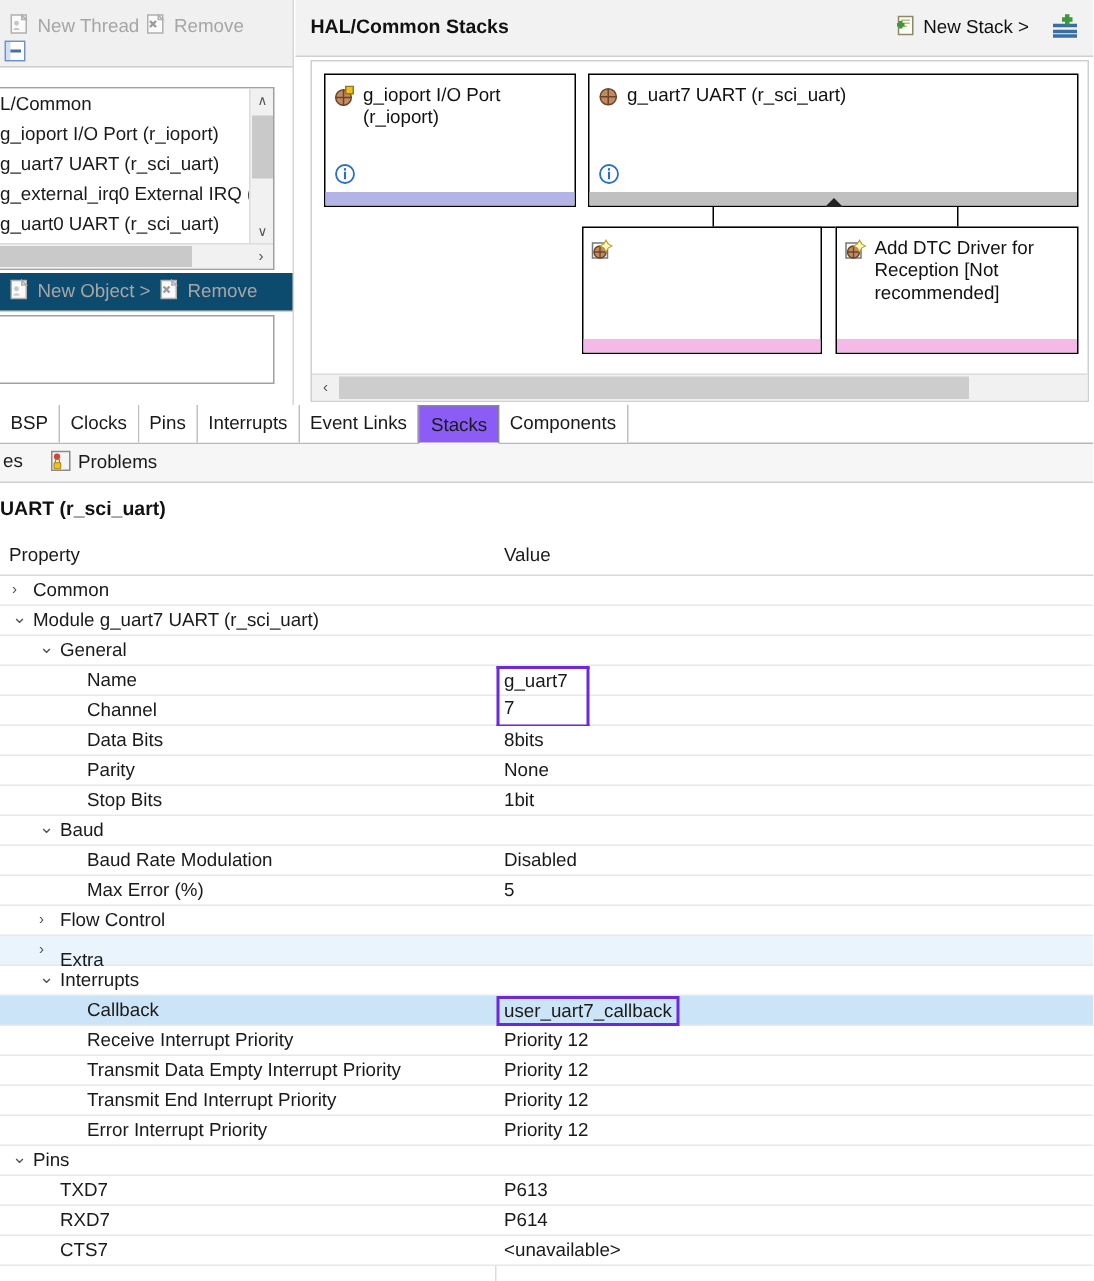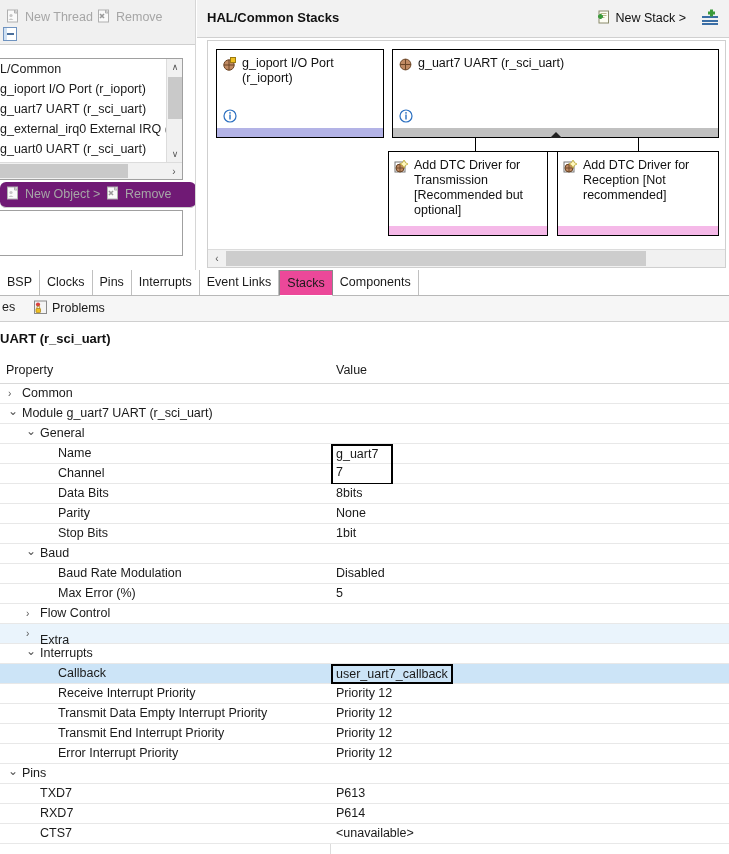--- a/index.html
+++ b/index.html
@@ -60,21 +60,21 @@
   .tl-vthumb { position:absolute; left:1px; top:18px; width:14px; height:42px; background:#c9c9c9; }
   .tl-hscroll {
     position: absolute; left: 0; right: 0; bottom: 0; height: 17px;
     background: #f1f1f1; border-top: 1px solid #dcdcdc;
   }
   .tl-hthumb { position:absolute; left:0; top:1px; width:130px; height:14px; background:#c9c9c9; }
   .tl-harrow { position:absolute; right:0; top:0; width:16px; height:16px; display:flex; align-items:center; justify-content:center; color:#555; font-size:10px;}
 
   .obj-toolbar {
     position: absolute; left: 0; top: 182px; width: 196px; height: 26px;
-    background: #701a75; border-bottom: 1px solid #cfcfcf; border-radius: 6px;
+    background: #0c4a6e; border-bottom: 1px solid #cfcfcf;
   }
   .obj-box {
     position: absolute; left: -3px; top: 210px; width: 186px; height: 46px;
     border: 1px solid #a0a0a0; background: #ffffff;
   }
   .left-divider { position:absolute; left:195px; top:0; width:1px; height:270px; background:#d6d6d6; }
 
   
   .stacks-panel { position: absolute; left: 197px; top: 0; width: 532px; height: 270px; background:#ffffff; }
   .stacks-head {
@@ -117,21 +117,21 @@
   
   .tabrow {
     position:absolute; left:0; top:270px; width:729px; height:26px;
     background:#ffffff; border-bottom:1px solid #b8b8b8;
   }
   .tab {
     position:relative; float:left; height:25px; line-height:25px; padding:0 7px;
     font-size:12.5px; color:#1a1a1a; border-right:1px solid #c0c0c0; background:#ffffff;
     white-space:nowrap;
   }
-  .tab.active { border:1px solid #8a8a8a; border-bottom:1px solid #ffffff; height:26px; background:#ec4899;text-align:center; }
+  .tab.active { border:1px solid #8a8a8a; border-bottom:1px solid #ffffff; height:26px; background:#8b5cf6;text-align:center; }
 
   
   .viewtabs {
     position:absolute; left:0; top:296px; width:729px; height:26px; background:#f6f6f6;
     border-bottom:1px solid #cfcfcf;
   }
   .vt-item { position:absolute; top:4px; display:flex; align-items:center; gap:4px; font-size:12.5px; color:#1a1a1a; }
 
   
   .props-title {
@@ -151,21 +151,21 @@
   }
   .prow.sel { background:#cce4f7;padding-left:27px; }
   .prow.alt { background:#eaf4fc; }
   .prow .pname {
     position:absolute; top:2px; font-size:12.5px; color:#1a1a1a; white-space:nowrap;
   }
   .prow .pval {
     position:absolute; left:336px; top:2px; font-size:12.5px; color:#1a1a1a; white-space:nowrap;
   }
   .prow .pval.hl {
-    border:2px solid #000000; padding:0 3px; top:0px; left:331px; height:20px; line-height:17px;
+    border:2px solid #6d28d9; padding:0 3px; top:0px; left:331px; height:20px; line-height:17px;
   }
   .twisty {
     position:absolute; top:4px; width:10px; height:12px; color:#555; font-size:10px; line-height:12px;
   }
 </style>
 </head>
 <body>
 
 <div id="app">
 
@@ -320,21 +320,20 @@
         <div class="node" style="left:180px; top:110px; width:160px; height:85px;">
           <div class="node-title">
             <span class="tb-ico" style="flex:0 0 15px;margin-top:1px;">
               <svg width="15" height="15" viewBox="0 0 15 15">
                 <rect x="1" y="3" width="10" height="10" fill="#ffffff" stroke="#777"></rect>
                 <circle cx="6" cy="9" r="4" fill="#c08a63" stroke="#6b4526"></circle>
                 <path d="M6 5 v8 M2 9 h8" stroke="#6b4526" stroke-width="0.9"></path>
                 <path d="M10 1 l1.4 2.6 L14 5 l-2.6 1.4 L10 9 l-1.4-2.6 L6 5 l2.6-1.4z" fill="#fff7c0" stroke="#b8a020" stroke-width="0.7"></path>
               </svg>
             </span>
-            <span>Add DTC Driver for Transmission [Recommended but optional]</span>
           </div>
           <div class="node-foot" style="background:#f5b9e8;"></div>
         </div>
 
         <div class="node" style="left:349px; top:110px; width:162px; height:85px;">
           <div class="node-title">
             <span class="tb-ico" style="flex:0 0 15px;margin-top:1px;">
               <svg width="15" height="15" viewBox="0 0 15 15">
                 <rect x="1" y="3" width="10" height="10" fill="#ffffff" stroke="#777"></rect>
                 <circle cx="6" cy="9" r="4" fill="#c08a63" stroke="#6b4526"></circle>

